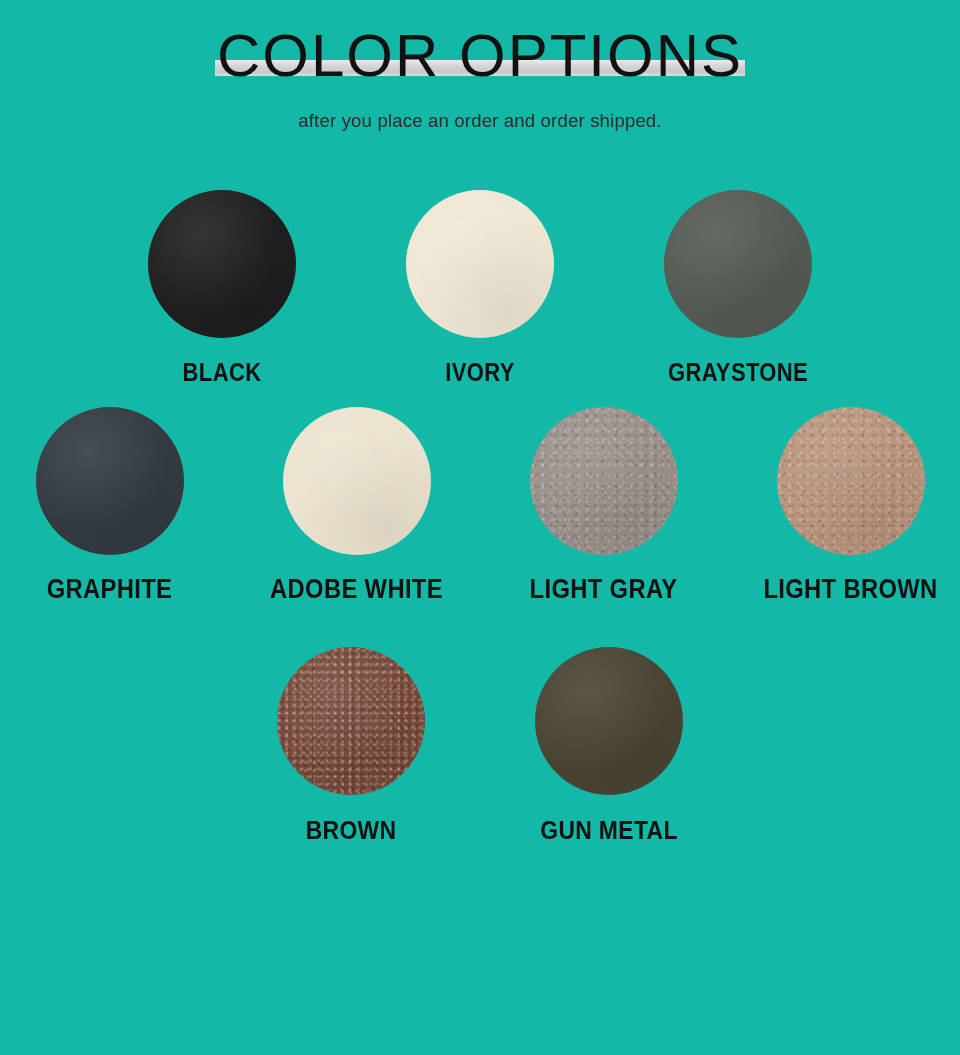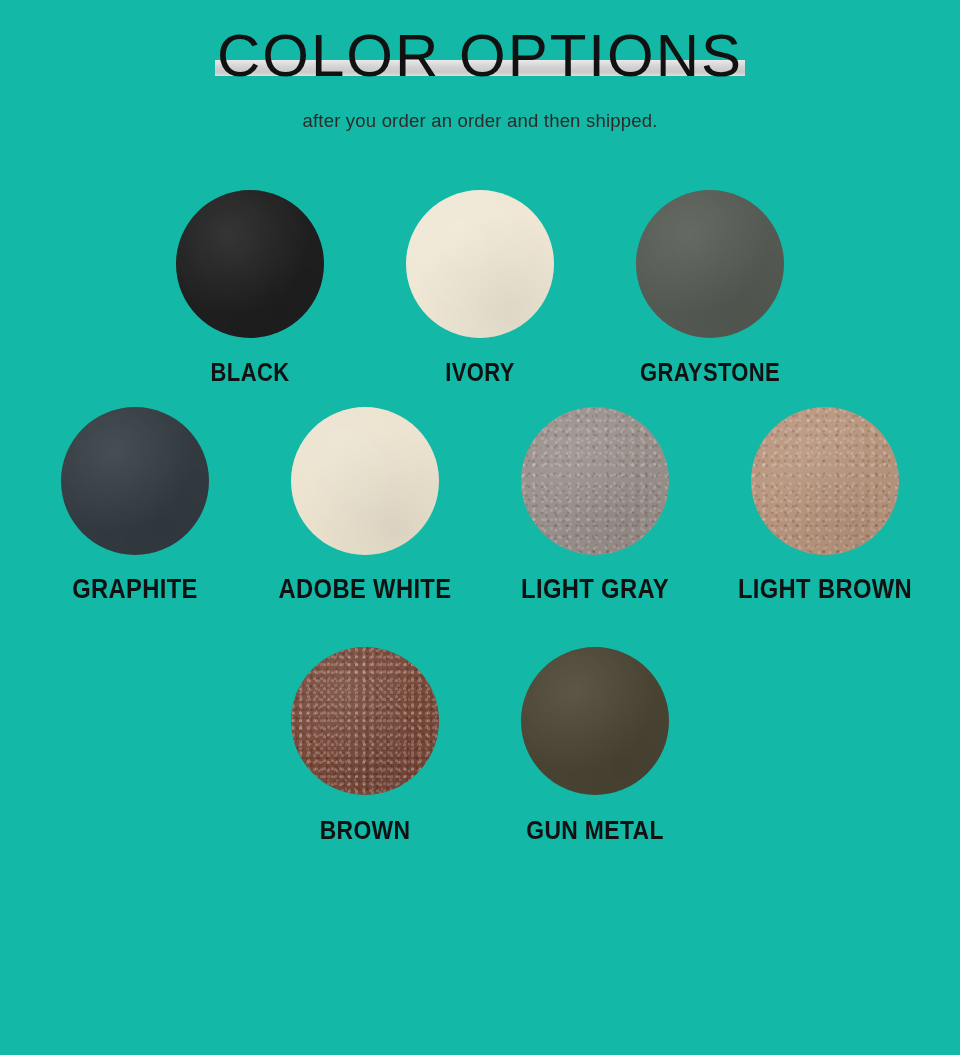--- a/index.html
+++ b/index.html
@@ -75,20 +75,21 @@
   
   .swatch-grid {
     position: relative;
     margin-top: 56px;
   }
 
   .swatch-row {
     display: flex;
     justify-content: center;
     align-items: flex-end;
+    gap: 28px;
   }
 
   .row-1 { margin-top: 0; }
   .row-2 { margin-top: 20px; }
   .row-3 { margin-top: 42px; }
 
   .swatch-cell {
     width: 230px;
     text-align: center;
     position: relative;
@@ -165,21 +166,21 @@
 
 <div class="page">
 
   <div class="header">
     <div class="title-wrap">
       <div class="title-rule" style="background: linear-gradient(rgb(233, 233, 233) 0%, rgb(210, 210, 210) 45%, rgb(201, 201, 201) 75%, rgb(222, 222, 222) 100%);"></div>
       <h1 class="page-title">COLOR OPTIONS</h1>
     </div>
 
     <div class="subtitle">
-      <span class="line">after you order an order and then shipped.</span>
+      <span class="line">after you place an order and order shipped.</span>
     </div>
   </div>
 
   <div class="swatch-grid">
 
     <div class="swatch-row row-1">
       <div class="swatch-cell">
         <div class="swatch-disc" style="background-color: rgb(31, 31, 31);"></div>
         <div class="swatch-label">BLACK</div>
       </div>

